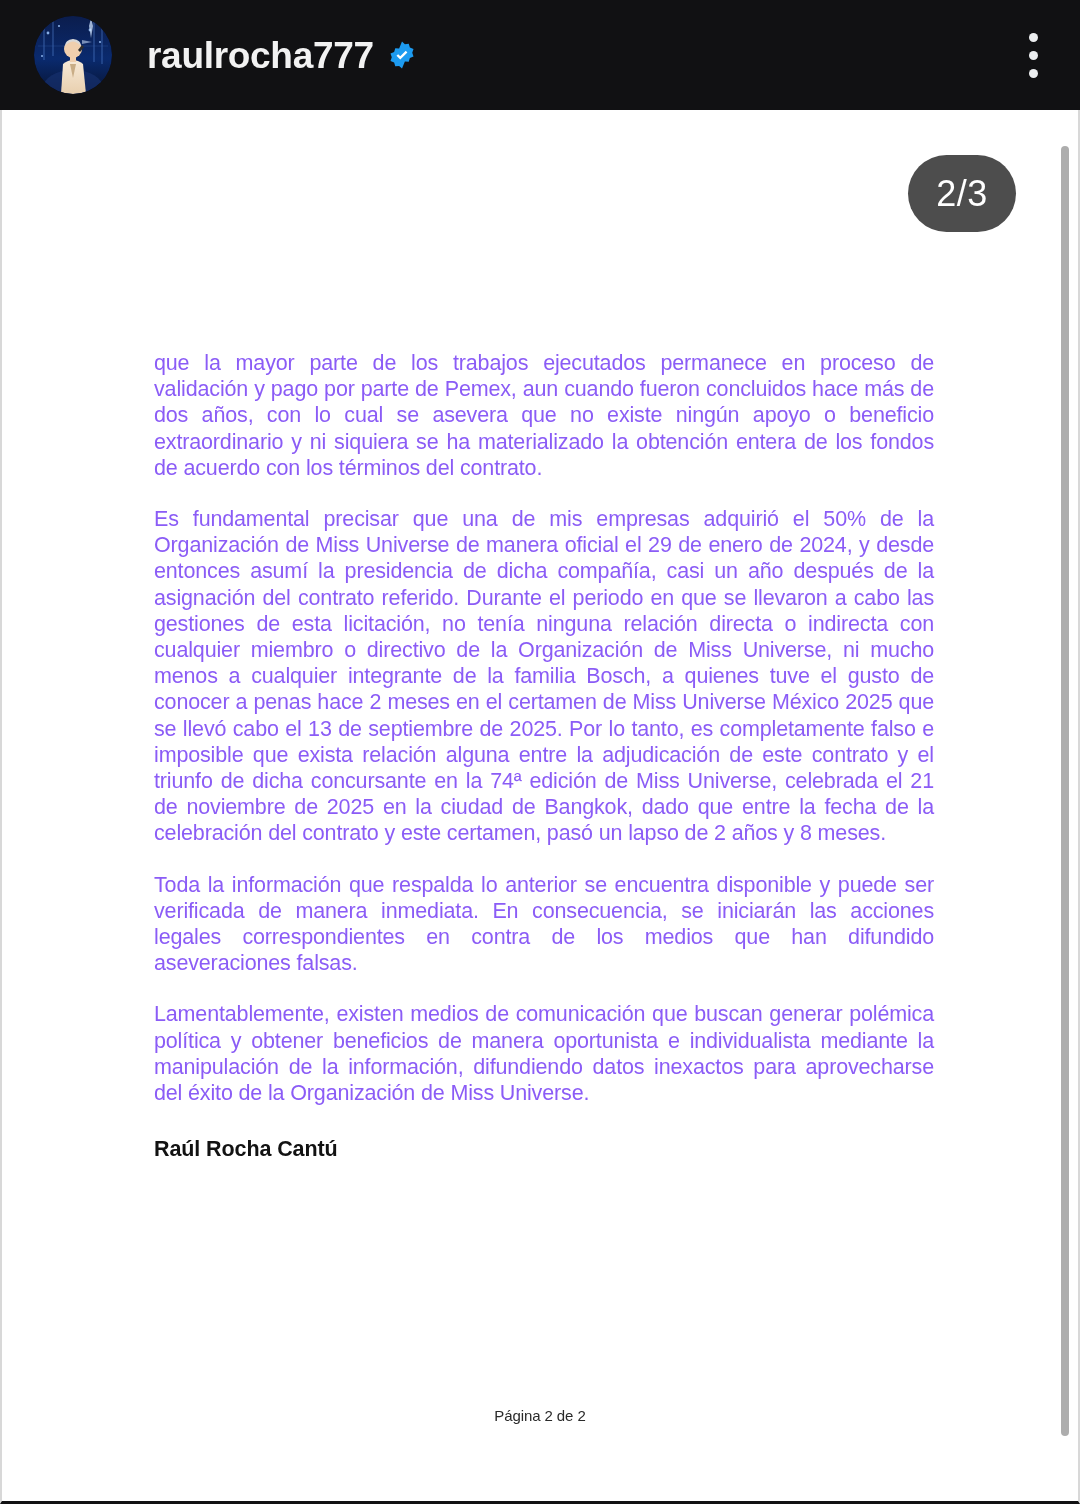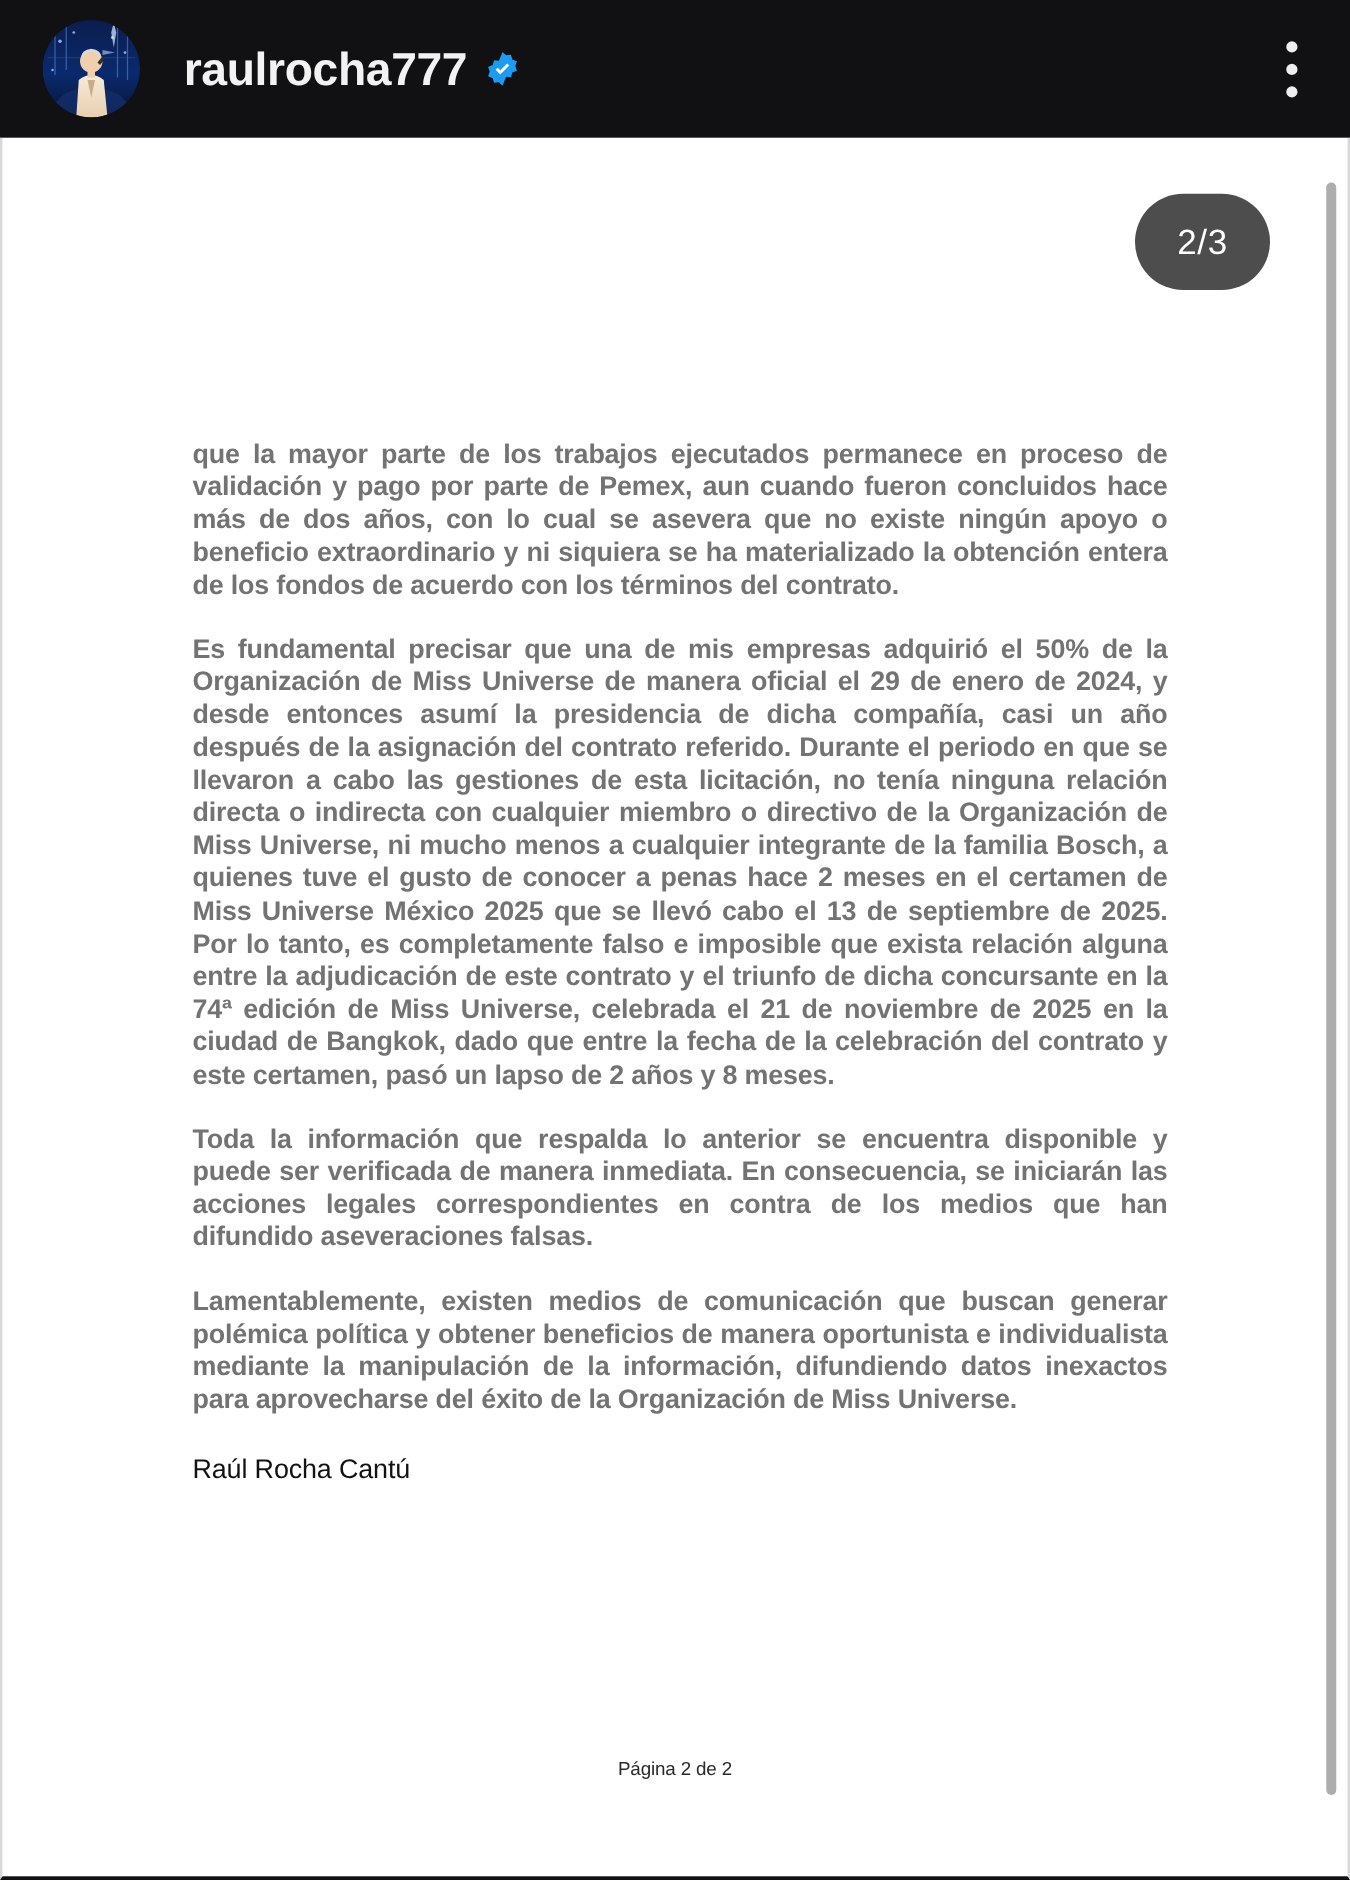--- a/index.html
+++ b/index.html
@@ -83,21 +83,21 @@
   
   .page-badge {
     position:absolute;
     top:45px; right:62px;
     min-width:108px; height:77px;
     padding:0 22px;
     background:#4d4d4d;
     border-radius:40px;
     display:flex; align-items:center; justify-content:center;
     color:#ffffff;
-    font-size:28px;
+    font-size:36px;
     font-weight:400;
     letter-spacing:0.5px;
     z-index:20;
   }
 
   
   .scrollbar-track {
     position:absolute;
     top:0; right:9px;
     width:8px; height:100%;
@@ -112,35 +112,35 @@
     border-radius:4px;
   }
 
   
   .letter {
     position:absolute;
     top:240px; left:152px;
     width:780px;
   }
   .letter p {
-    color:#737373;
+    color:#8b5cf6;
     font-size:21.5px;
     line-height:26.2px;
     text-align:justify;
     text-justify:inter-word;
     margin-bottom:25px;
     letter-spacing:-0.15px;
-    font-weight:700;
+    font-weight:400;
     -webkit-font-smoothing:antialiased;
   }
   .letter p:last-of-type { margin-bottom:0; }
   .signature {
     color:#121212;
     font-size:21.5px;
-    font-weight:400;
+    font-weight:700;
     line-height:26px;
     margin-top:30px;
     letter-spacing:-0.1px;
   }
 
   .page-footer {
     position:absolute;
     bottom:77px; left:0;
     width:1076px;
     text-align:center;

